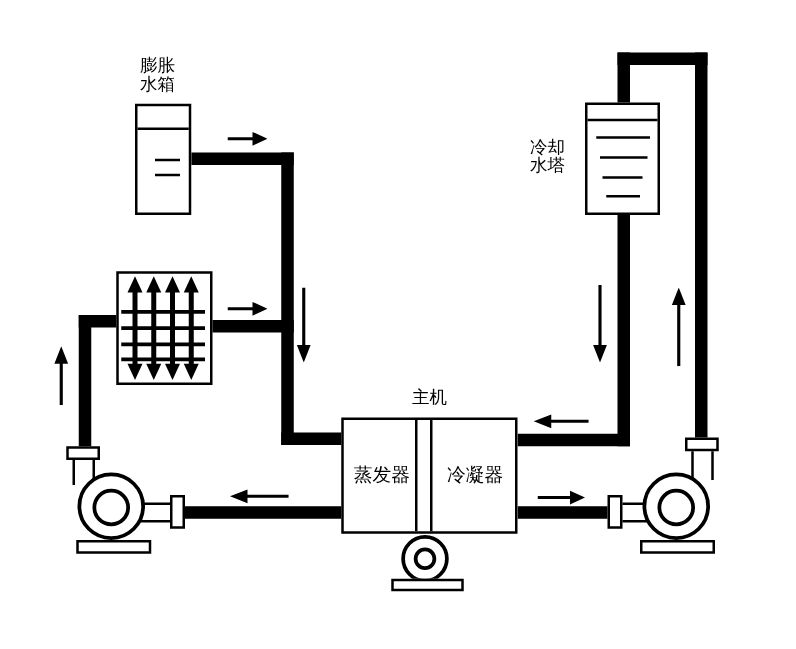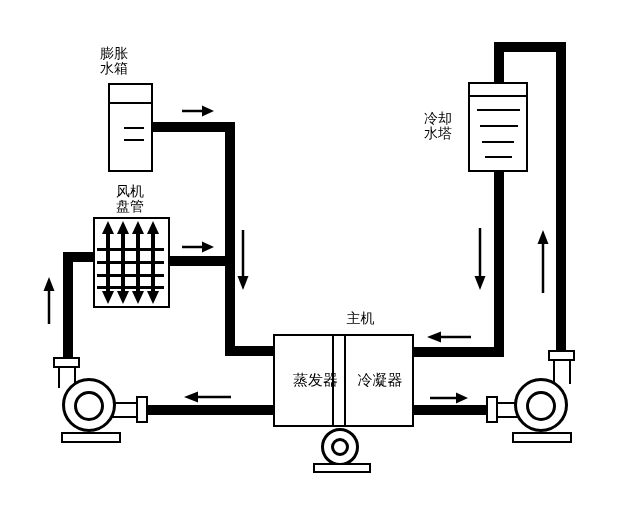--- a/index.html
+++ b/index.html
@@ -95,34 +95,30 @@
         <polygon points="26,1.5 38,7 26,12.5" fill="currentColor"></polygon>
       </svg>
   </div>
   <div class="arrow" style="left:536px;top:230px">
     <svg width="14" height="63" viewBox="0 0 14 63">
         <line x1="7" y1="63" x2="7" y2="12" stroke="currentColor" stroke-width="2.5"></line>
         <polygon points="1.5,14 12.5,14 7,0" fill="currentColor"></polygon>
       </svg>
   </div>
 
-  <div class="label" style="left:84px;top:46px;width:60px">
+  <div class="label" style="left:96px;top:46px;width:60px">
     <div>膨胀</div>
     <div>水箱</div>
   </div>
   <div class="box" style="left:108px;top:83px;width:45px;height:89px">
     <div class="thin inner" style="left:0;right:0;top:17px;height:2px"></div>
     <div class="thin inner" style="left:14px;top:42px;width:20px;height:2px"></div>
     <div class="thin inner" style="left:14px;top:54px;width:20px;height:2px"></div>
   </div>
 
-  <div class="label" style="left:100px;top:184px;width:60px">
-    <div>风机</div>
-    <div>盘管</div>
-  </div>
   <div class="box" style="left:93px;top:217px;width:77px;height:91px">
     <div class="arrow" style="left:6px;top:2px">
       <svg width="14" height="83" viewBox="0 0 14 83">
           <line x1="7" y1="9" x2="7" y2="74" stroke="currentColor" stroke-width="4"></line>
           <polygon points="7,0 1,13 13,13" fill="currentColor"></polygon>
           <polygon points="7,83 1,70 13,70" fill="currentColor"></polygon>
         </svg>
     </div>
     <div class="arrow" style="left:21px;top:2px">
       <svg width="14" height="83" viewBox="0 0 14 83">
@@ -156,25 +152,25 @@
     <div>水塔</div>
   </div>
   <div class="box" style="left:468px;top:82px;width:60px;height:90px">
     <div class="thin inner" style="left:0;right:0;top:11px;height:2px"></div>
     <div class="thin inner" style="left:7px;top:25px;width:43px;height:2px"></div>
     <div class="thin inner" style="left:10px;top:41px;width:38px;height:2px"></div>
     <div class="thin inner" style="left:12px;top:57px;width:32px;height:2px"></div>
     <div class="thin inner" style="left:15px;top:72px;width:27px;height:2px"></div>
   </div>
 
-  <div class="label" style="left:290px;top:311px;width:141px">主机</div>
+  <div class="label" style="left:273px;top:311px;width:141px">主机</div>
   <div class="box" style="left:273px;top:334px;width:141px;height:93px">
     <div class="thin inner" style="left:57px;top:0;bottom:0;width:2px"></div>
     <div class="thin inner" style="left:69px;top:0;bottom:0;width:2px"></div>
-    <div class="label biglabel" style="left:12px;top:37px;width:57px">蒸发器</div>
+    <div class="label biglabel" style="left:2px;top:37px;width:57px">蒸发器</div>
     <div class="label biglabel" style="left:73px;top:37px;width:64px">冷凝器</div>
   </div>
 
   <div class="box bold3 round" style="left:321px;top:428px;width:38px;height:38px"></div>
   <div class="box bold3 round" style="left:331px;top:438px;width:18px;height:18px"></div>
   <div class="box" style="left:313px;top:463px;width:58px;height:10px"></div>
 
   <div class="box bl-br" style="left:58px;top:366px;width:18px;height:22px;background:#fff"></div>
   <div class="box bt-bb" style="left:112px;top:402px;width:26px;height:16px;background:#fff"></div>
   <div class="box bold3 round" style="left:62px;top:378px;width:54px;height:54px"></div>

